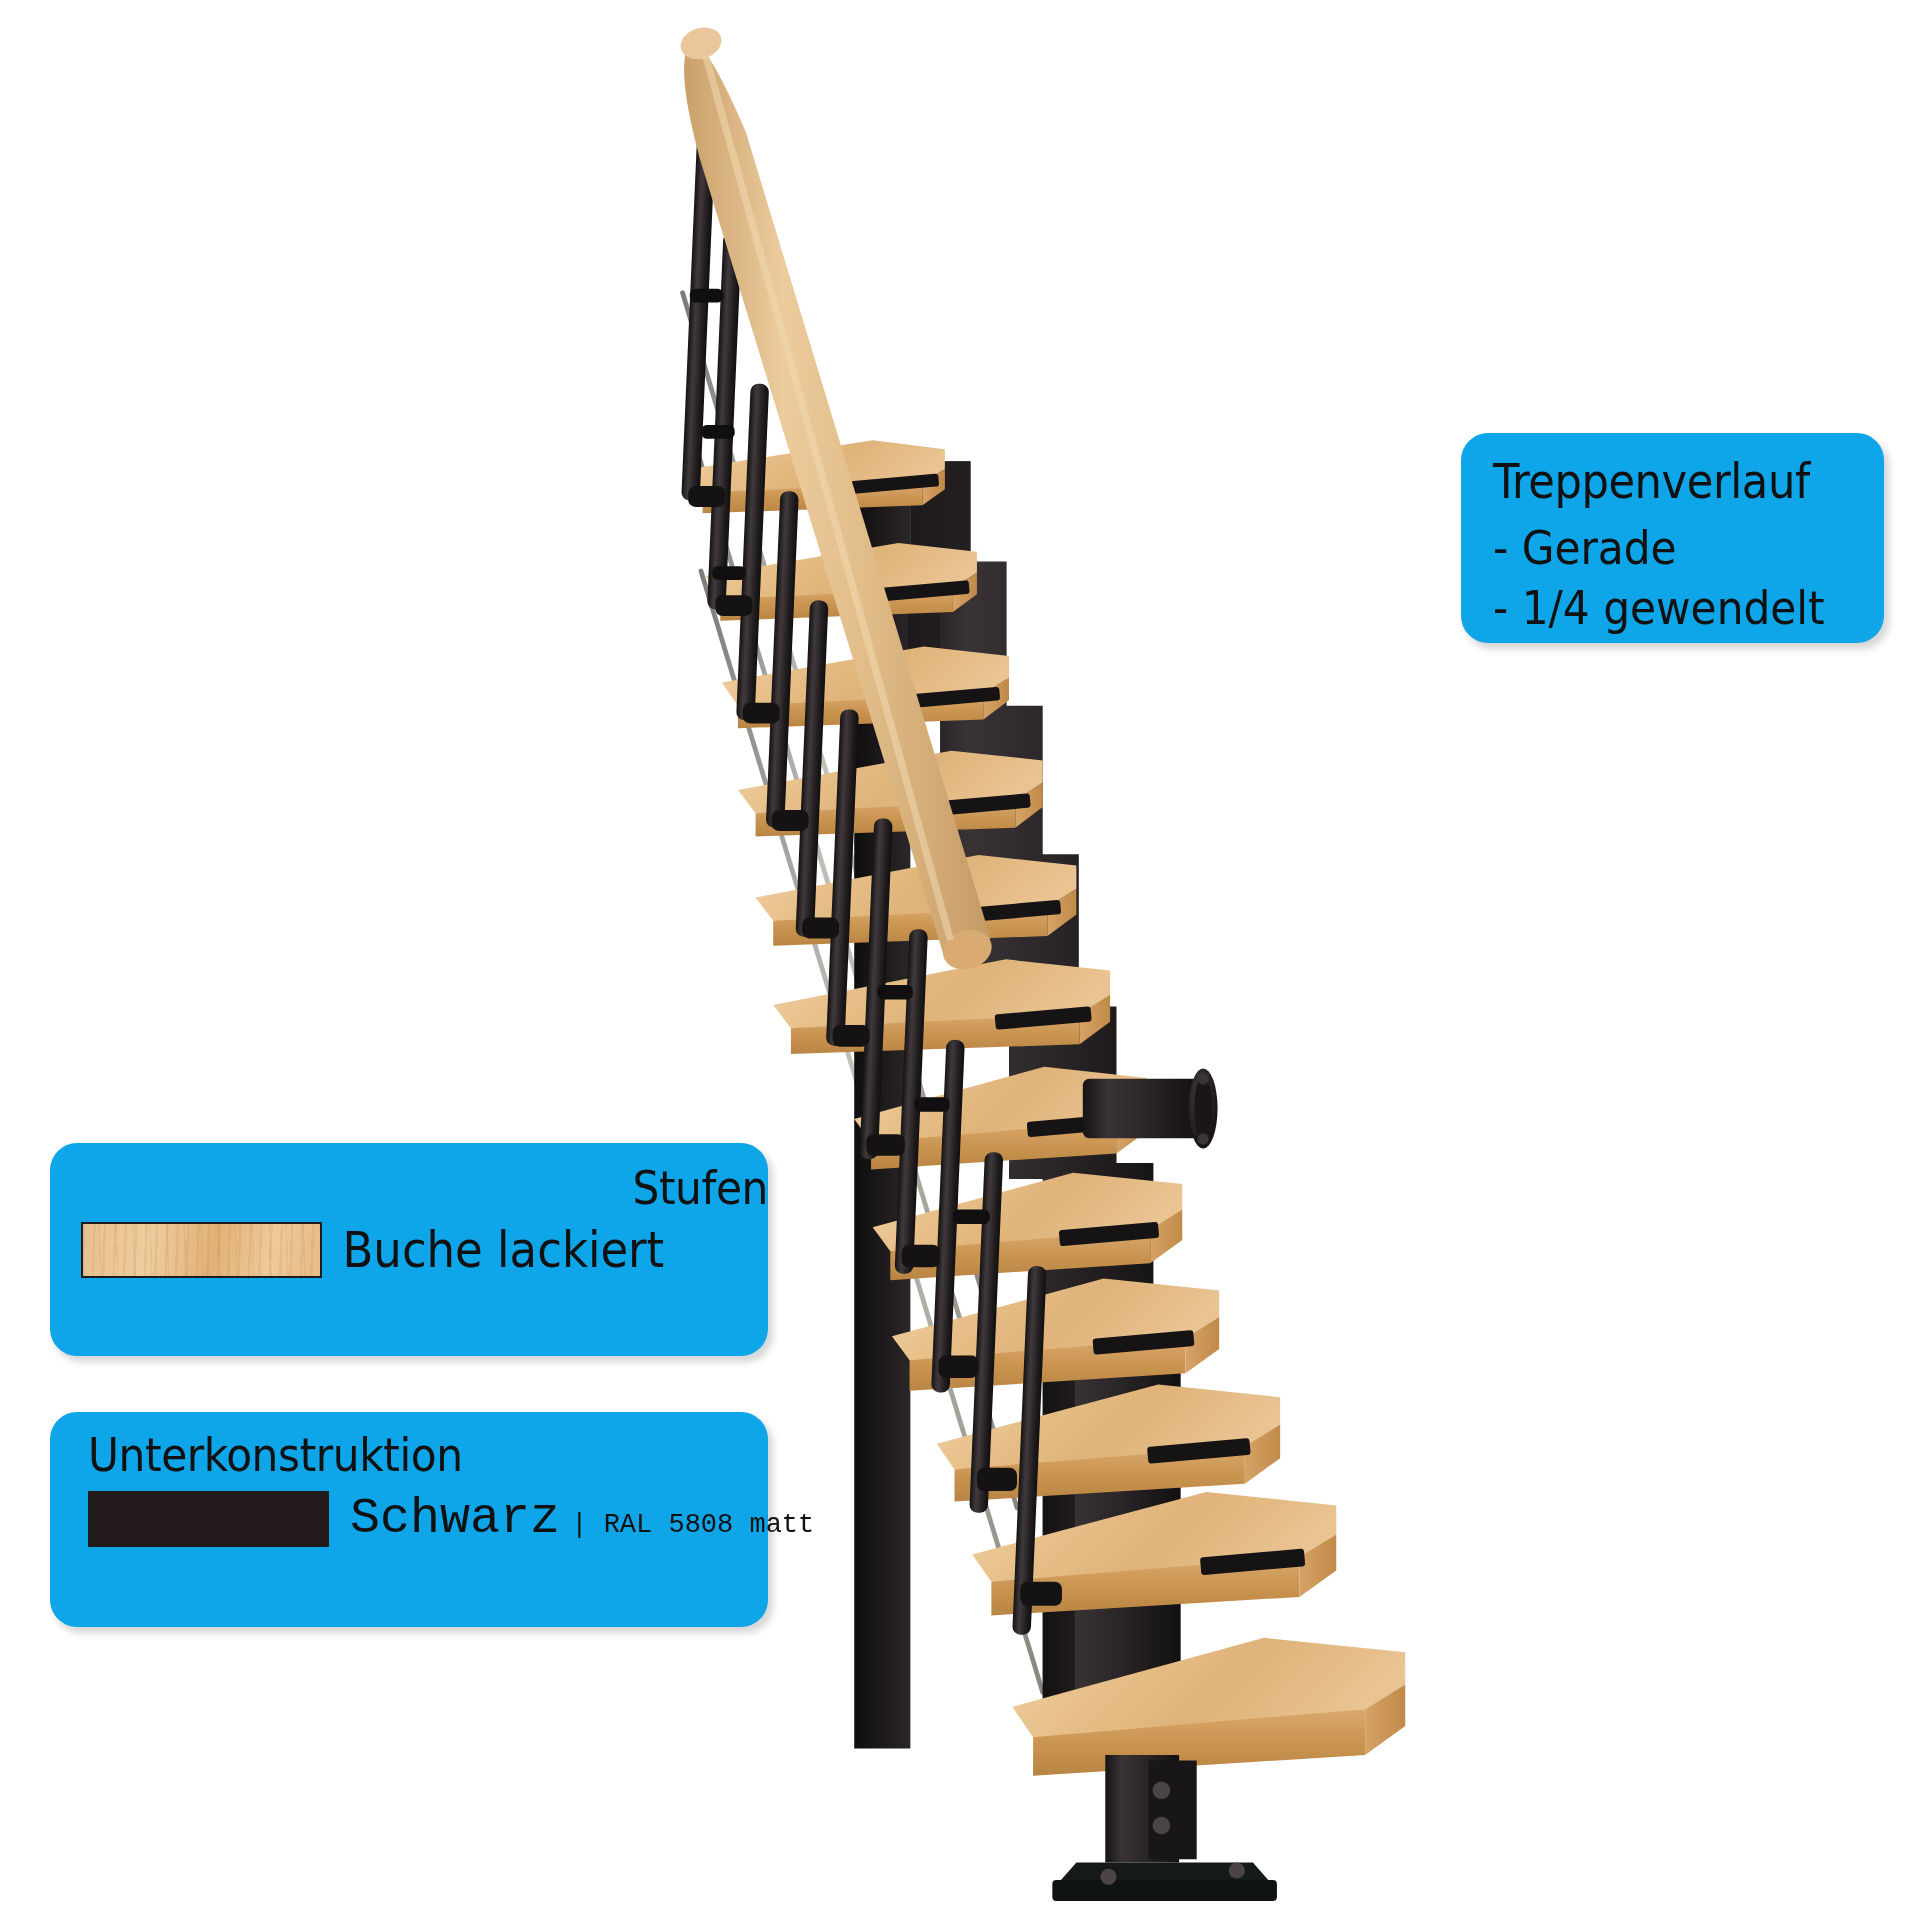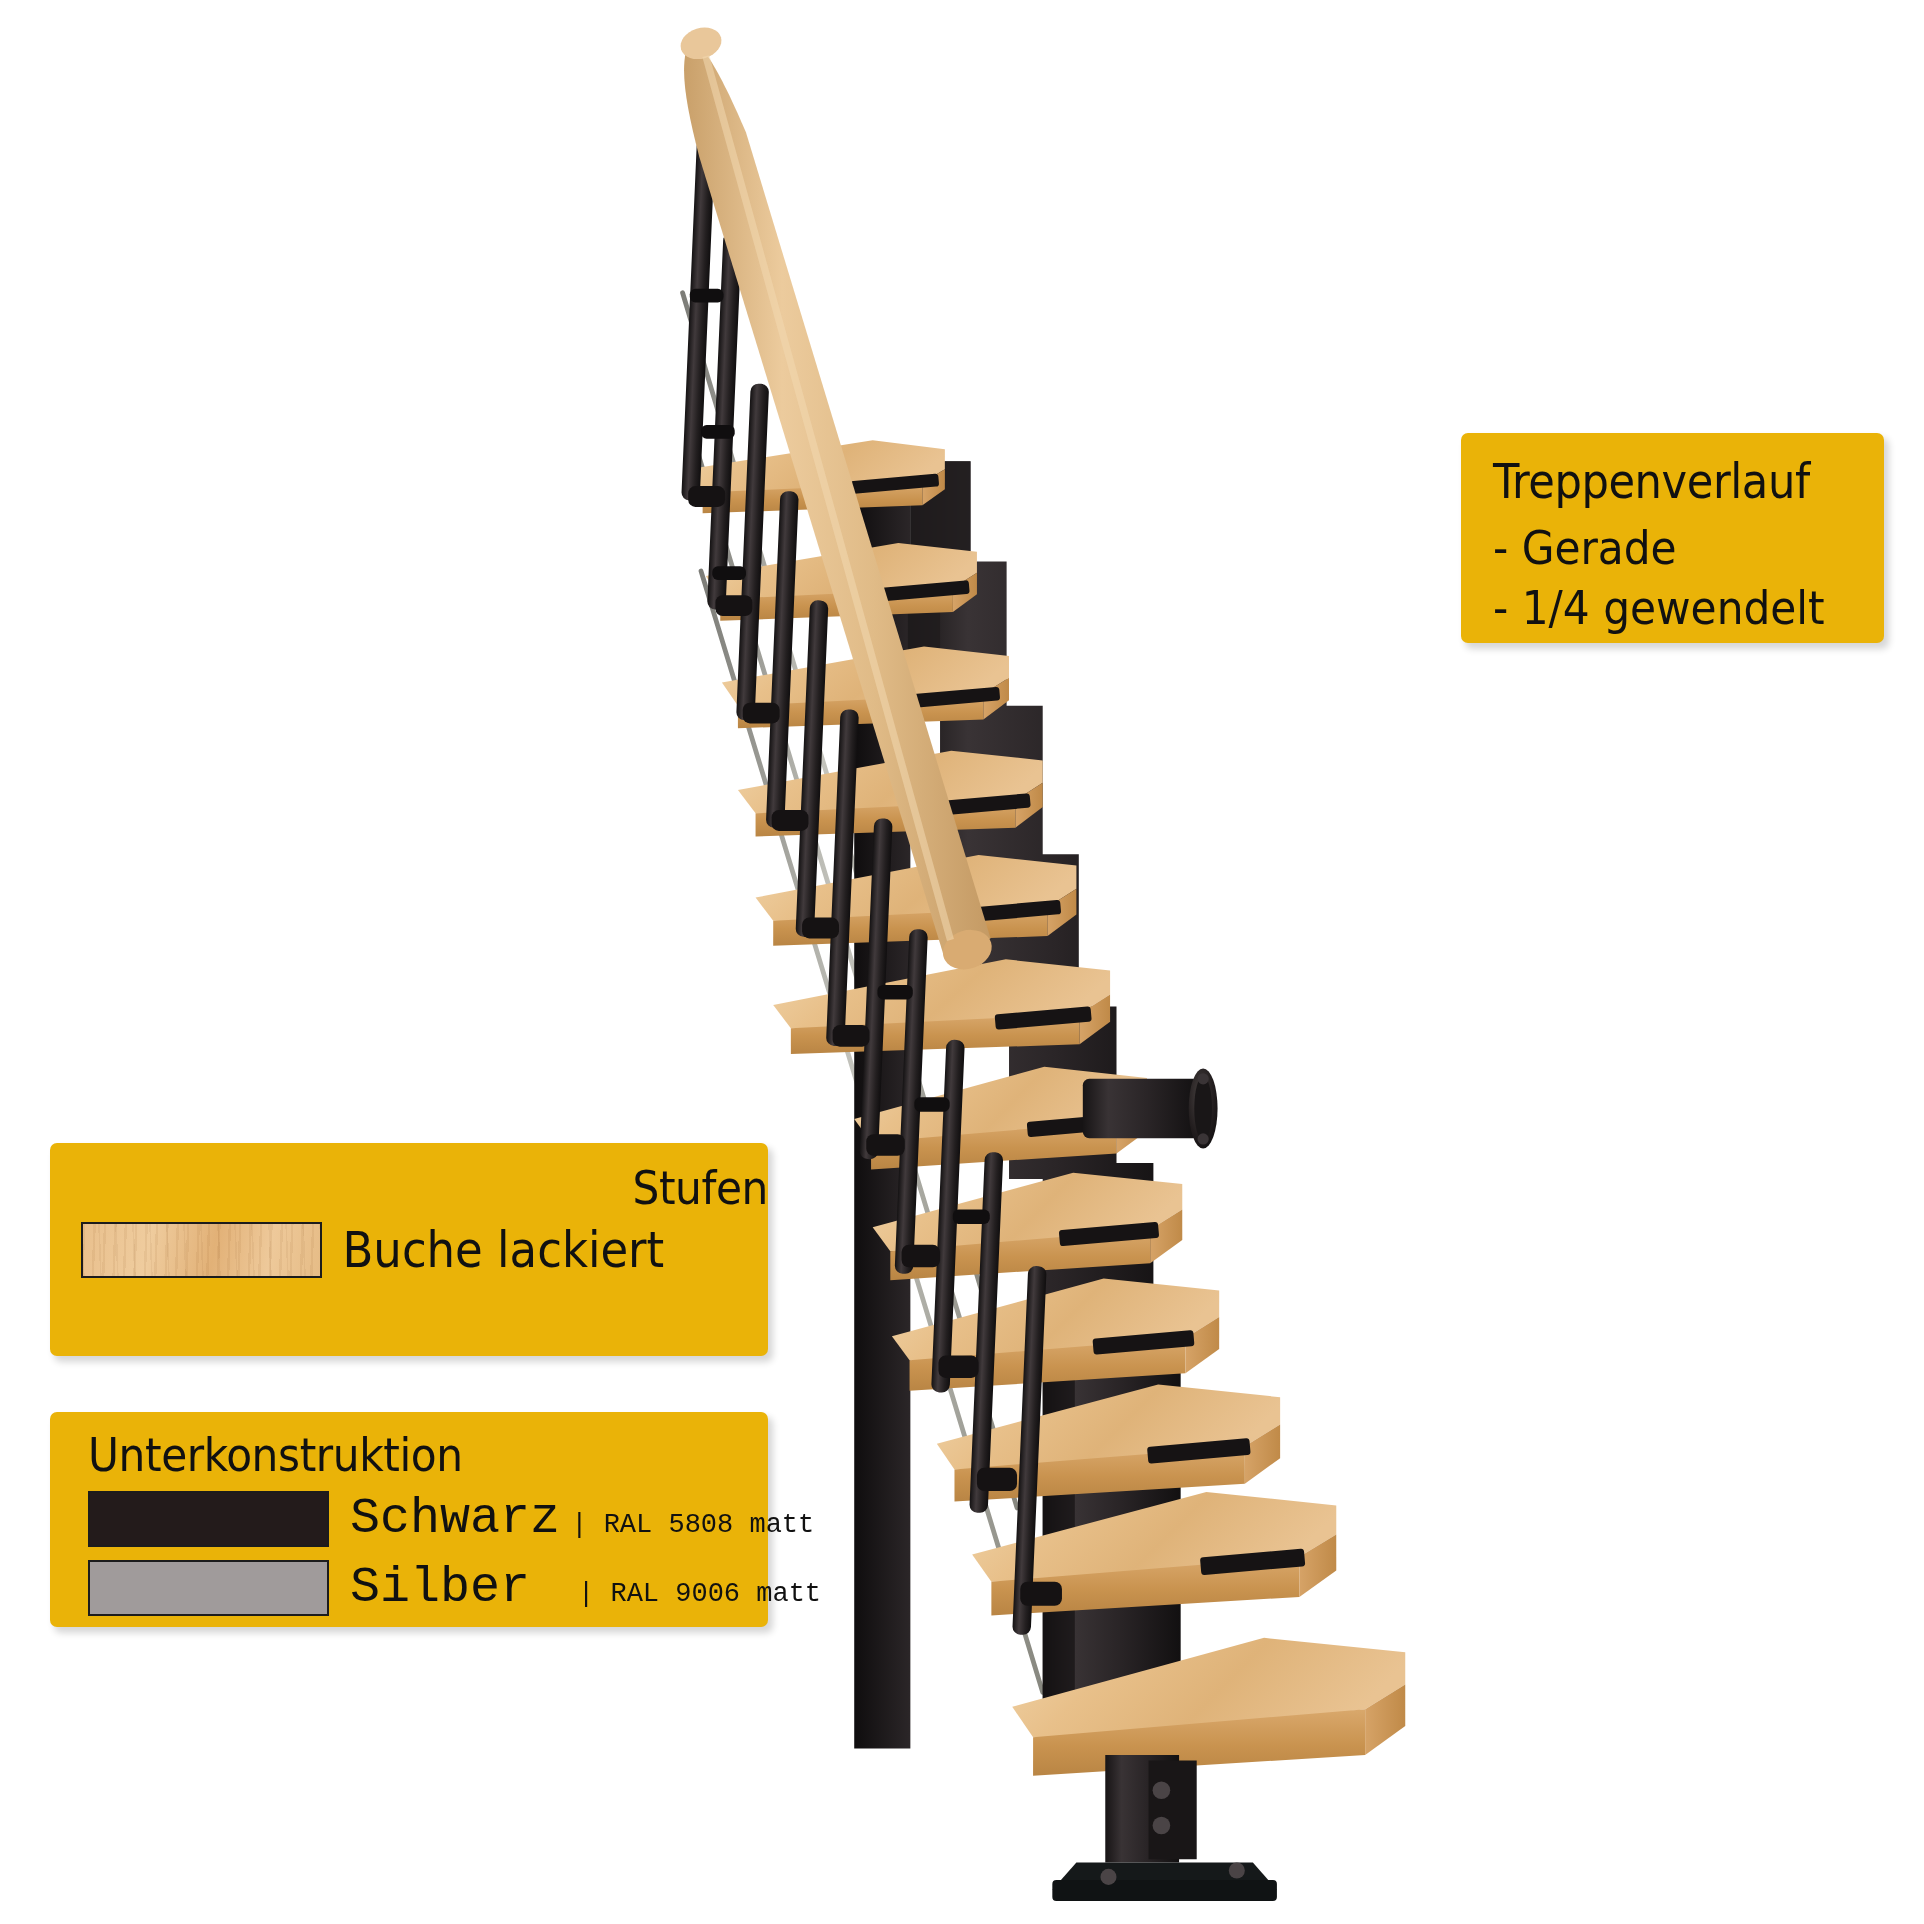--- a/index.html
+++ b/index.html
@@ -8,22 +8,22 @@
     width:1925px;height:1925px;
     background:#ffffff;
     font-family:"DejaVu Sans Condensed","Liberation Sans",sans-serif;
     overflow:hidden;position:relative;
   }
   #stage{position:absolute;inset:0;width:1925px;height:1925px;}
 
   
   .callout{
     position:absolute;
-    background:#eab308;
-    border-radius:7px;
+    background:#0ea5e9;
+    border-radius:27px;
     box-shadow:4.8px 5.6px 7.2px rgba(0,0,0,.16);
     box-sizing:border-box;
   }
   .callout-title{
     font-size:50px;
     font-weight:400;
     color:#111;
     letter-spacing:-0.4px;
     white-space:nowrap;
     line-height:1;
@@ -365,21 +365,16 @@
 
   <div class="callout" id="box-unter">
     <div class="callout-title">Unterkonstruktion</div>
 
     <div class="swatch-row">
       <span class="swatch" style="background:#231b1b"></span>
       <span class="swatch-label">Schwarz</span>
       <span class="swatch-sub">| RAL 5808 matt</span>
     </div>
 
-    <div class="swatch-row">
-      <span class="swatch" style="background:#a09b9b"></span>
-      <span class="swatch-label">Silber</span>
-      <span class="swatch-sub" style="margin-left:48px">| RAL 9006 matt</span>
-    </div>
   </div>
 
 </div>
 
 
 </body></html>

